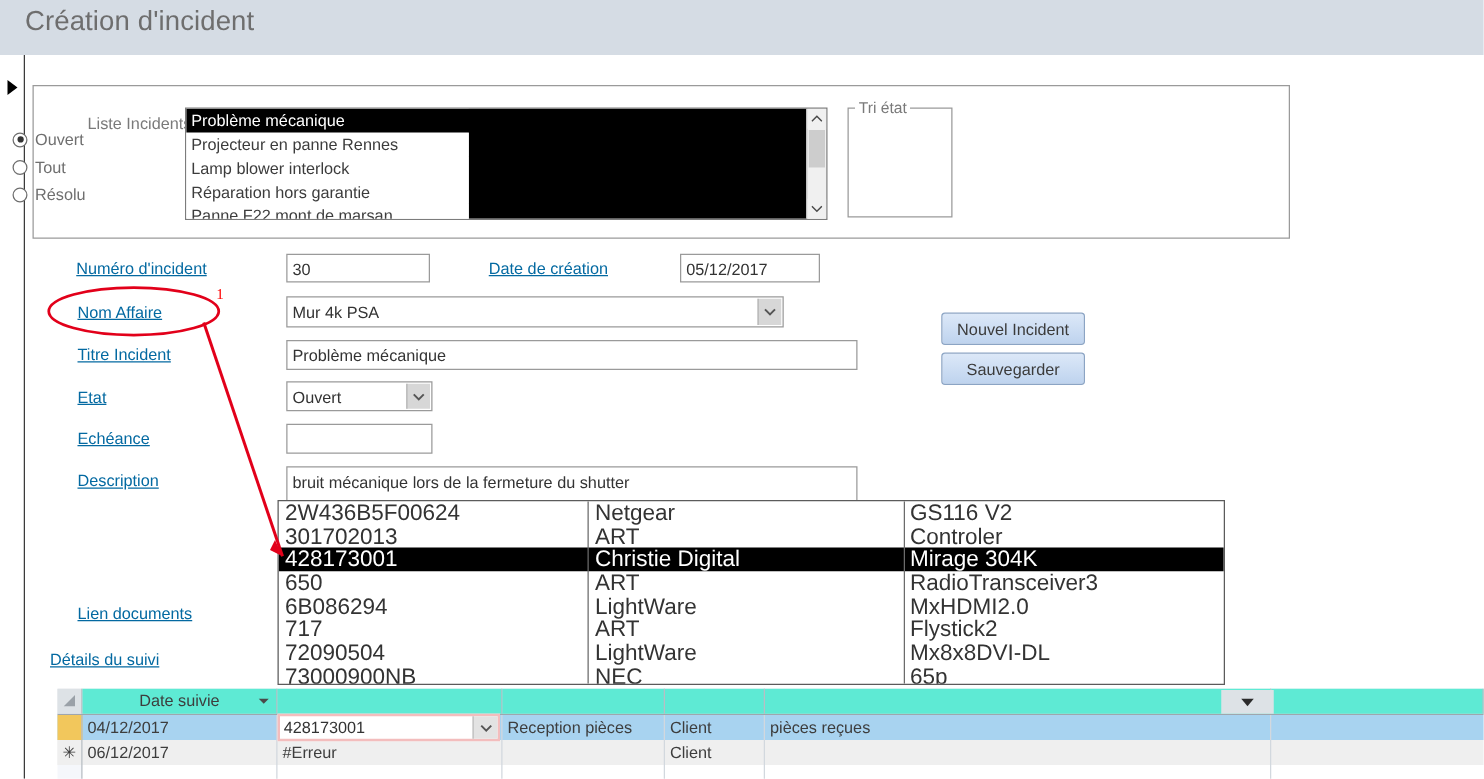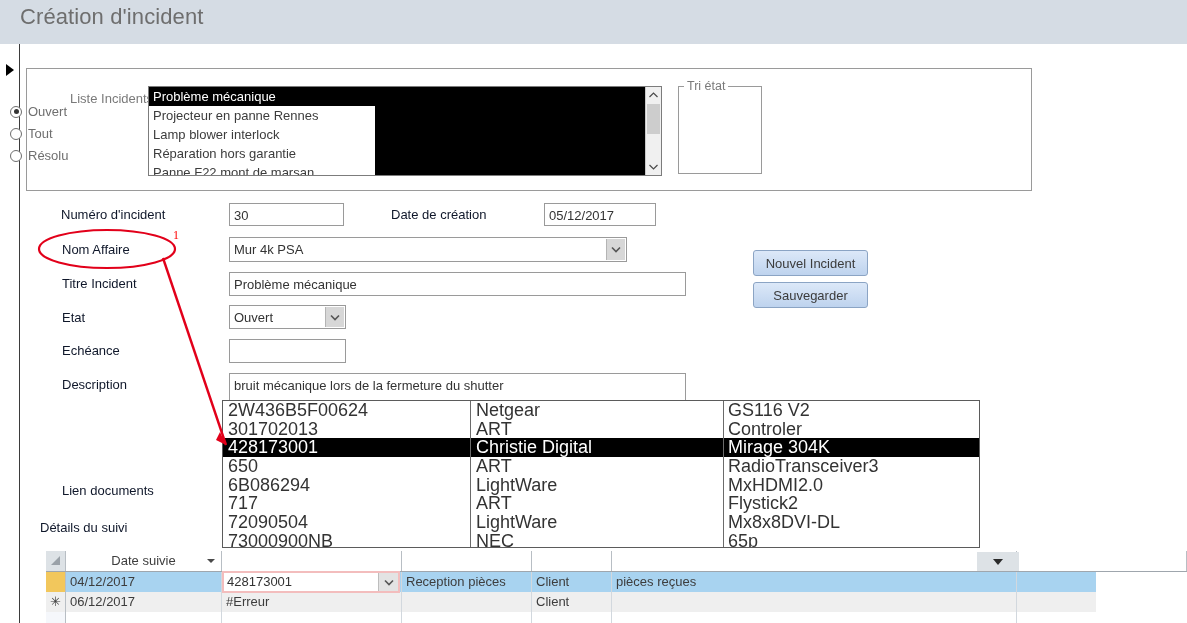--- a/index.html
+++ b/index.html
@@ -185,22 +185,23 @@
     width: 5px; height: 5px;
     border-radius: 50%;
     background: #333333;
   }
   .radio-label { font-size: 13px; color: #6f6f6f; }
 
   
   .f-label {
     position: absolute;
     font-size: 13px;
-    color: #0f172a;
-    white-space: nowrap;
+    color: #0369a1;
+    white-space: nowrap;
+    text-decoration: underline;
   }
   .f-box {
     position: absolute;
     border: 1px solid #9a9a9a;
     background: #ffffff;
     box-sizing: border-box;
     font-size: 13px;
     color: #333333;
     padding: 2px 4px 0 4px;
     line-height: 19px;
@@ -281,42 +282,42 @@
     box-sizing: border-box;
   }
   .ds-hcell {
     position: absolute;
     top: 0; height: 20px;
     line-height: 20px;
     border-right: 1px solid #b8bec4;
     box-sizing: border-box;
     color: #3d3d3d;
     text-align: center;
-    background: #ffffff;
+    background: #5eead4;
   }
   .ds-hcell.corner { background: #dde2e6; }
   .ds-corner-tri {
     position: absolute;
     left: 5px; top: 5px;
     width: 0; height: 0;
     border-left: 9px solid transparent;
     border-bottom: 9px solid #9aa1a8;
   }
   .ds-sort-arrow {
     position: absolute;
     right: 6px; top: 8px;
     width: 0; height: 0;
     border-left: 4px solid transparent;
     border-right: 4px solid transparent;
     border-top: 4px solid #4a4a4a;
   }
   .ds-row {
     position: absolute;
     left: 0;
-    width: 1050px; height: 20px;
+    width: 1141px; height: 20px;
     box-sizing: border-box;
   }
   #ds-row-1 { top: 21px; background: #a8d3f0; }
   #ds-row-2 { top: 41px; background: #efefef; }
   #ds-row-3 { top: 61px; background: #ffffff; }
   .ds-cell {
     position: absolute;
     top: 0; height: 20px;
     line-height: 20px;
     box-sizing: border-box;

